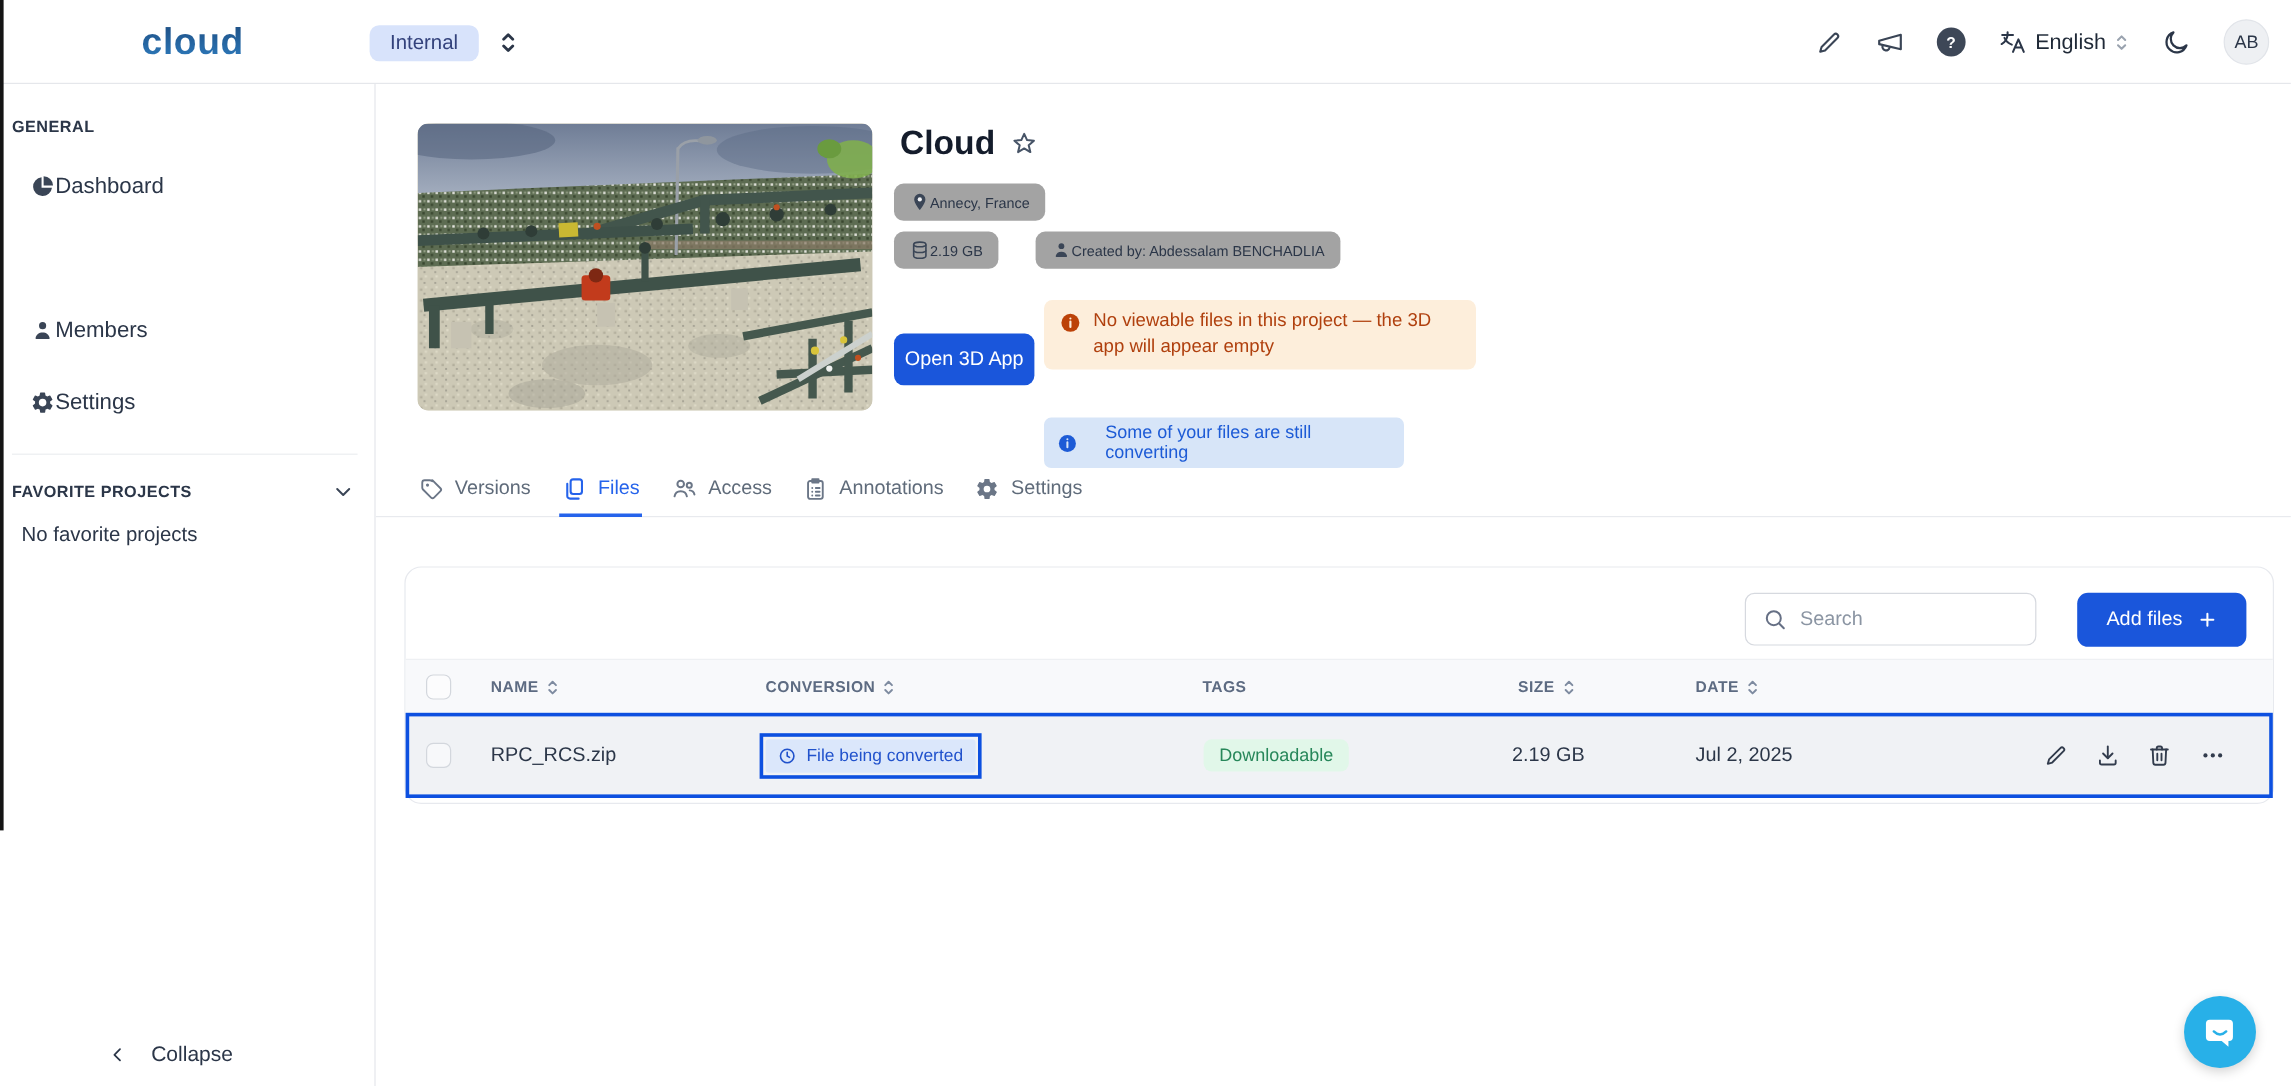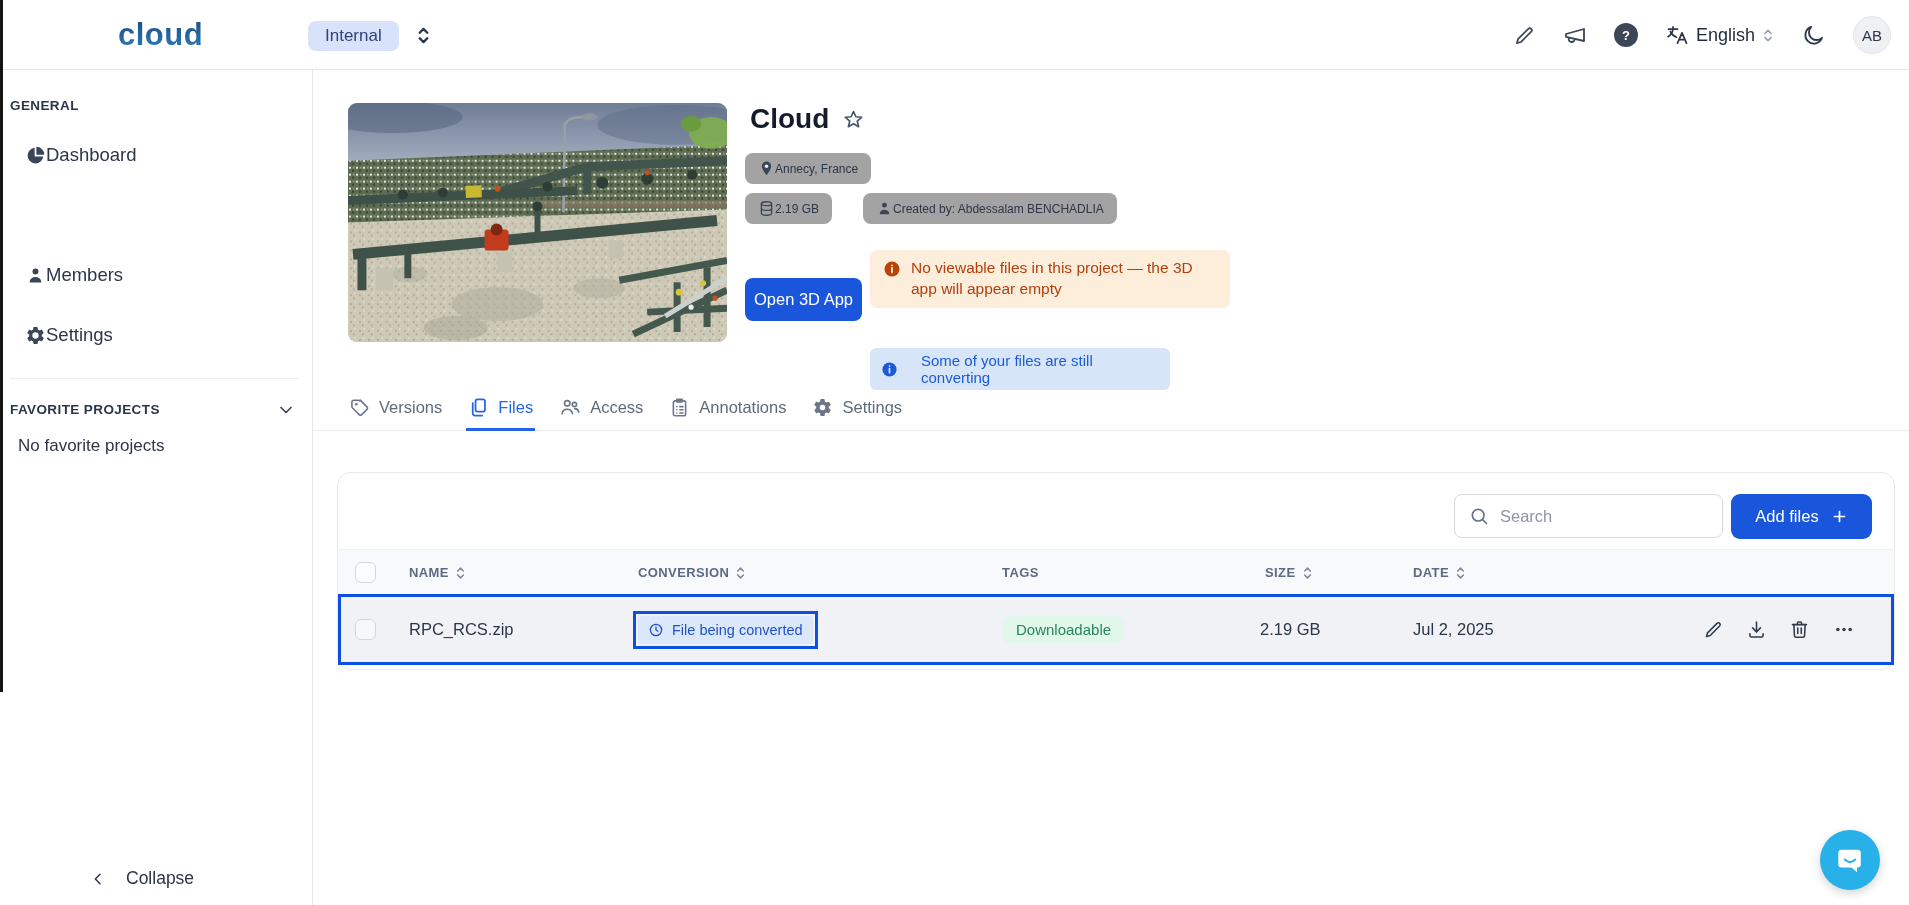--- a/index.html
+++ b/index.html
@@ -76,21 +76,21 @@
   .tabs{position:absolute;left:34px;top:313px;height:48px;display:flex;gap:22px;}
   .tab{display:flex;align-items:center;gap:9px;font-size:16.5px;color:var(--muted);cursor:pointer;
     height:48px;padding:0 2px;}
   .tab .tab-icon{color:#6b7687;display:flex;}
   .tab.active{color:var(--active-tab);box-shadow:inset 0 -3px 0 var(--active-tab);}
   .tab.active .tab-icon{color:var(--active-tab);}
 
   
   .card{position:absolute;left:24px;top:402px;width:1558px;height:198px;background:#fff;
     border:1px solid #e7e9ee;border-radius:14px;}
-  .search-box{position:absolute;left:1116px;top:21px;width:269px;height:44px;border:1px solid #d6d9df;
+  .search-box{position:absolute;left:1116px;top:21px;width:243px;height:44px;border:1px solid #d6d9df;
     border-radius:8px;display:flex;align-items:center;gap:11px;padding:16px 14px;background:#fff;}
   .search-box input{border:none;outline:none;font-size:16.5px;width:100%;font-family:inherit;color:var(--slate);}
   .search-box input::placeholder{color:#8b95a3;}
   .add-btn{position:absolute;left:1393px;top:21px;width:141px;height:45px;background:var(--primary);
     color:#fff;font-size:16.5px;border:none;border-radius:9px;cursor:pointer;font-family:inherit;
     display:flex;align-items:center;justify-content:center;gap:12px;}
   .thead{position:absolute;left:0;right:0;top:76px;height:45px;background:#f8f9fb;
     border-top:1px solid #eef0f3;}
   .th{position:absolute;top:0;height:45px;display:flex;align-items:center;gap:6px;font-size:13px;
     font-weight:bold;letter-spacing:.4px;color:#5d6b82;}

